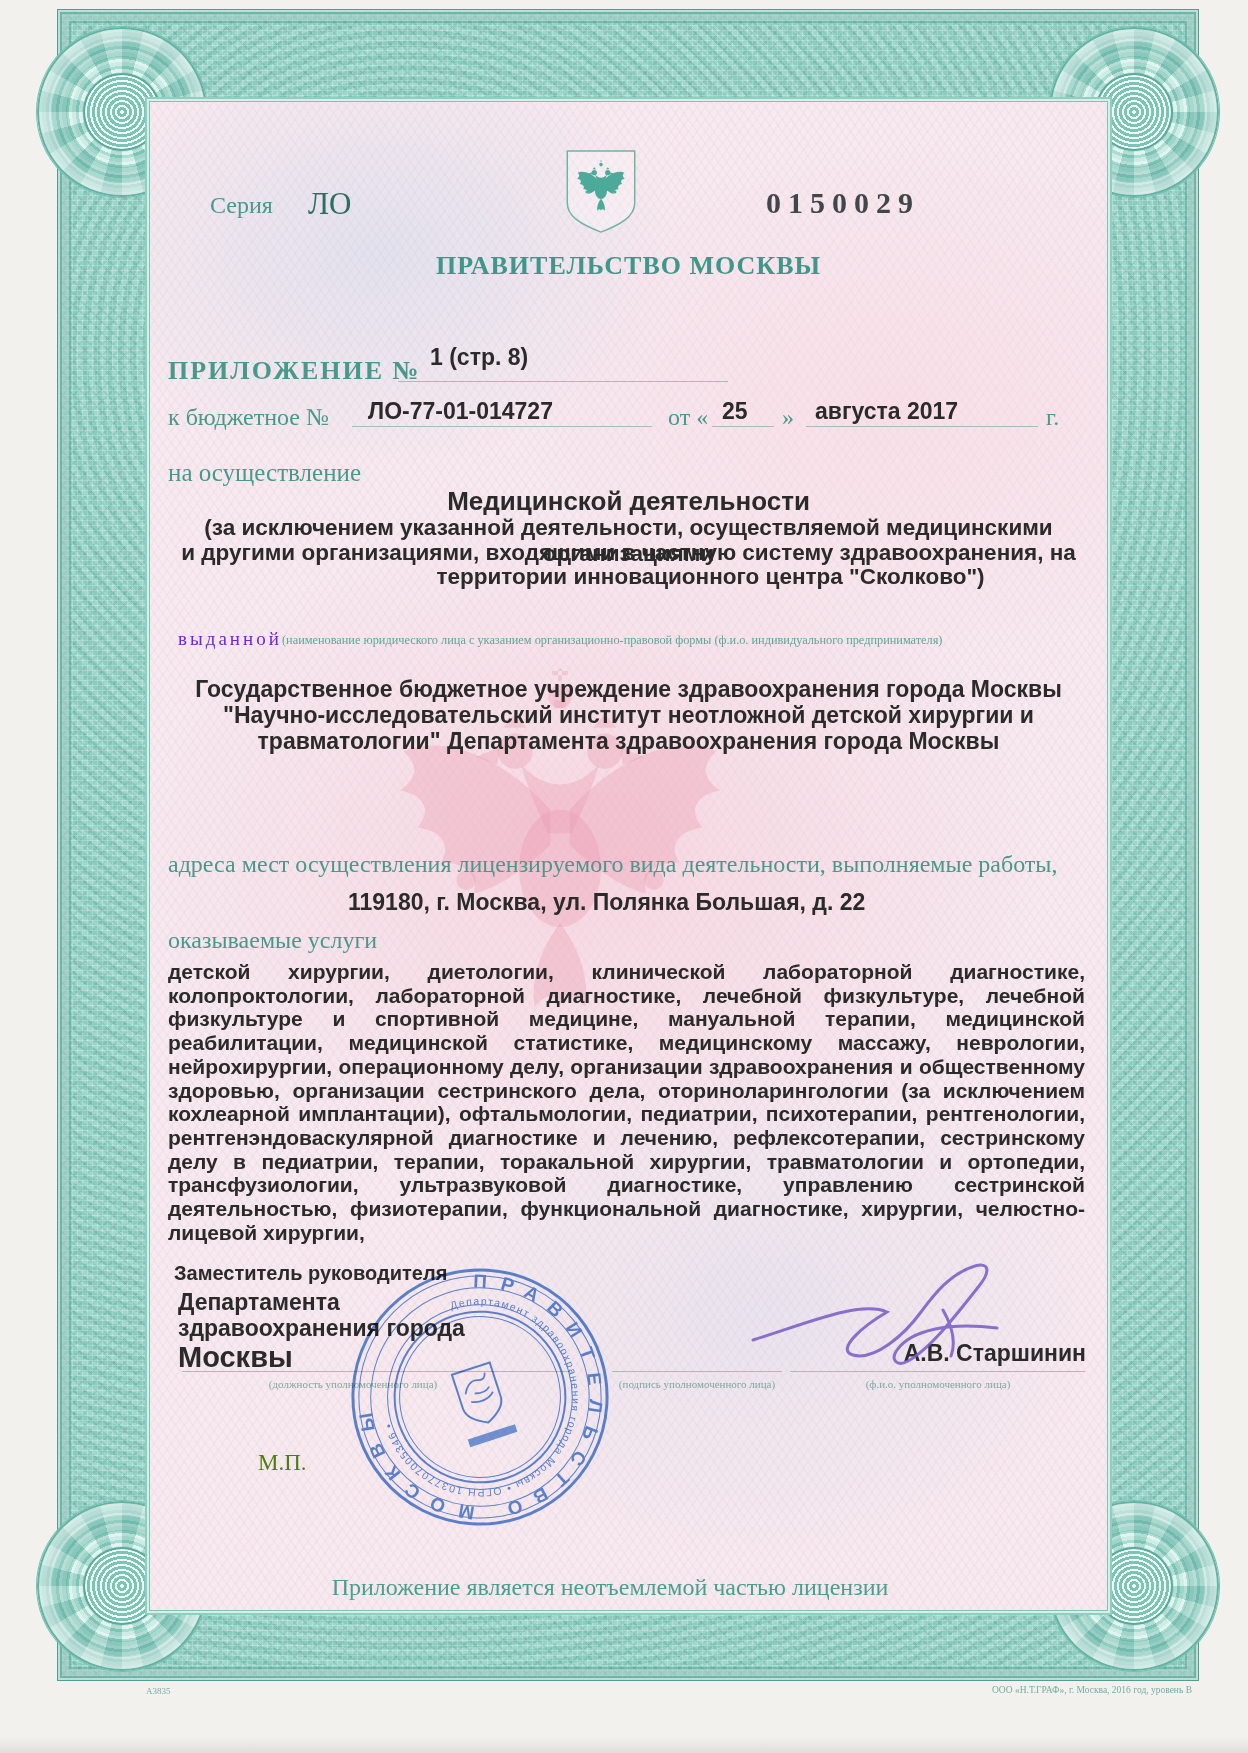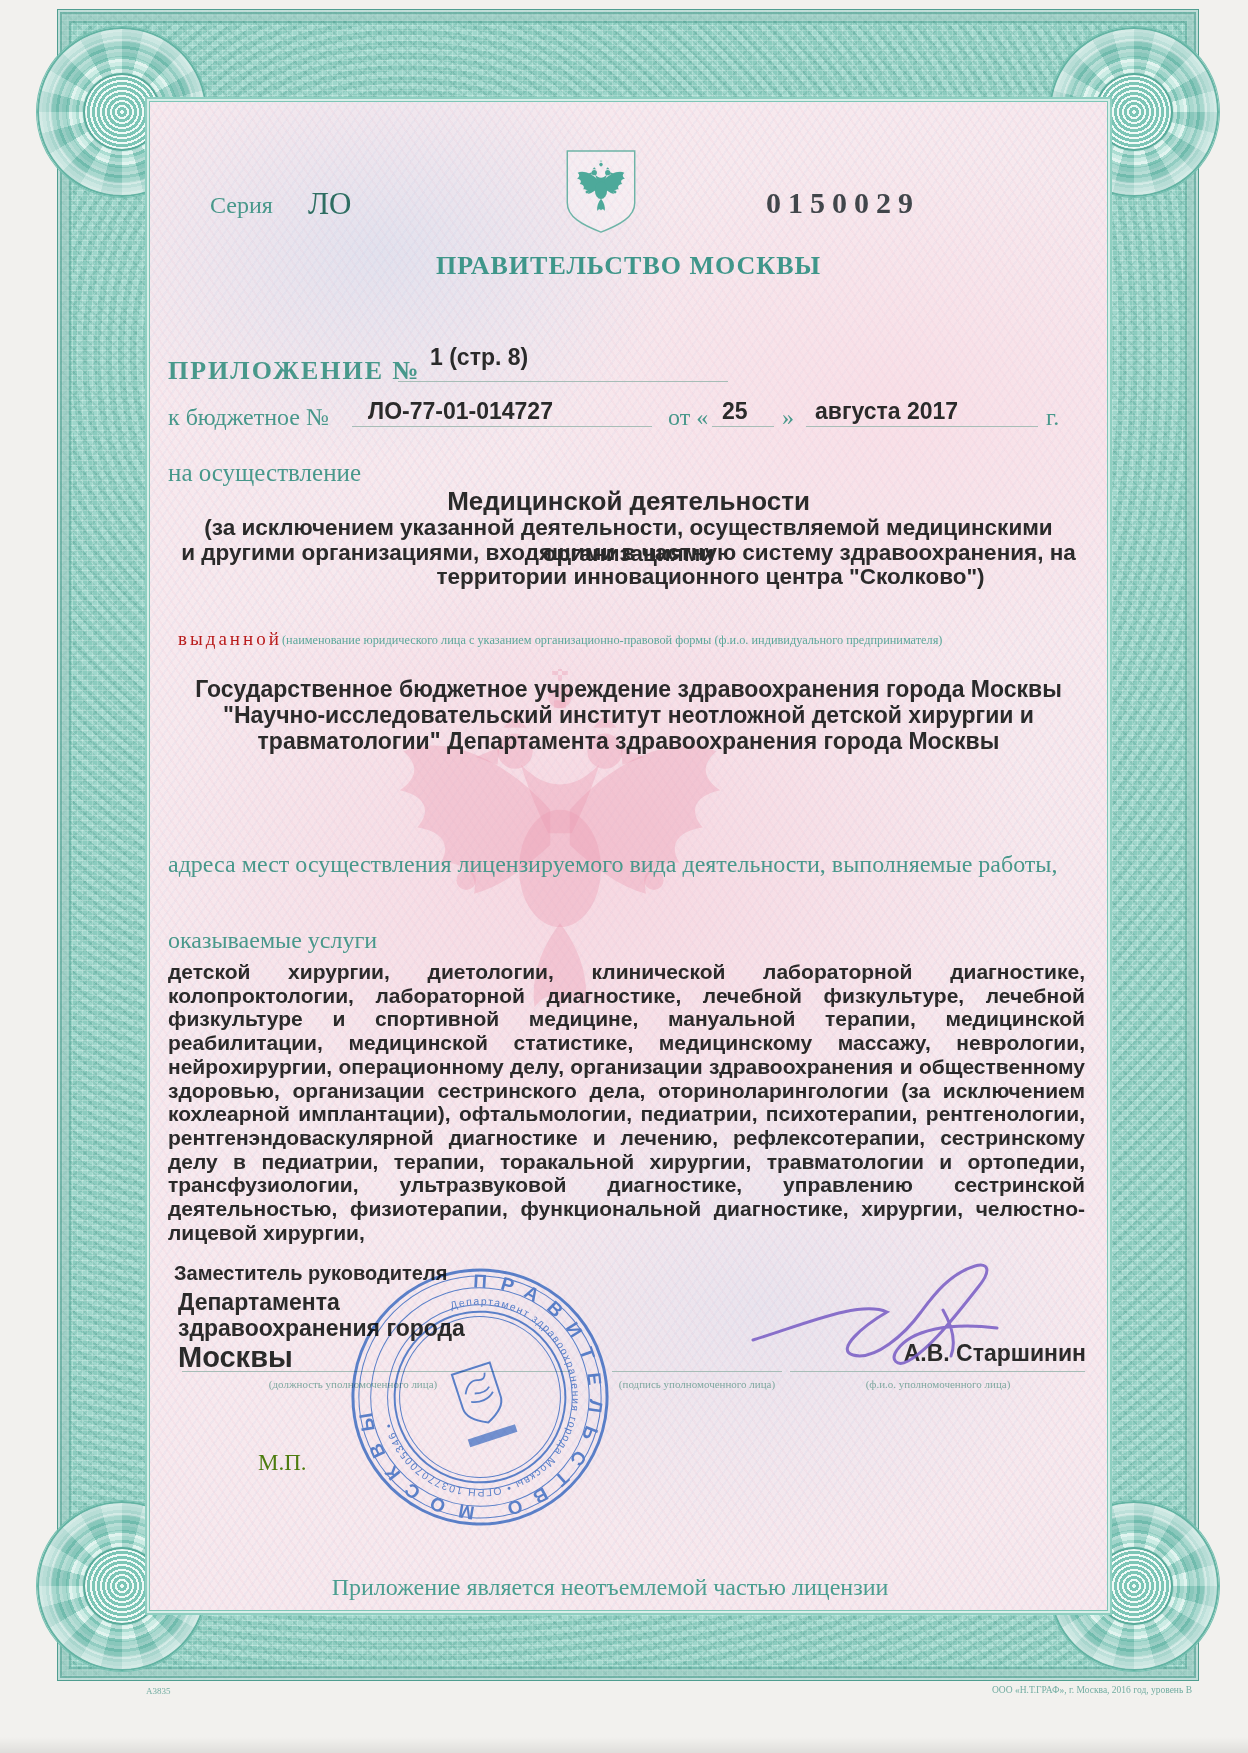--- a/index.html
+++ b/index.html
@@ -119,28 +119,29 @@
   <div class="abs filled" style="left:815px;top:398px;font-size:23px;">августа 2017</div>
   <div class="rule" style="left:806px;top:426px;width:232px;"></div>
   <div class="abs teal" style="left:1046px;top:404px;font-size:24px;">г.</div>
 
   <div class="abs teal" style="left:168px;top:459px;font-size:25px;">на осуществление</div>
   <div class="abs filled center" style="left:150px;top:486px;width:957px;font-size:26px;">Медицинской деятельности</div>
   <div class="abs filled center" style="left:150px;top:515px;width:957px;font-size:22.5px;font-weight:600;">(за исключением указанной деятельности, осуществляемой медицинскими организациями</div>
   <div class="abs filled center" style="left:150px;top:540px;width:957px;font-size:22.5px;font-weight:600;">и другими организациями, входящими в частную систему здравоохранения, на</div>
   <div class="abs filled center" style="left:150px;top:564px;width:1121px;font-size:22.5px;font-weight:600;">территории инновационного центра "Сколково")</div>
 
-  <div class="abs teal" style="left:178px;top:628px;font-size:19px;letter-spacing:3px;color:#b91c1c;">выданной</div>
+  <div class="abs teal" style="left:178px;top:628px;font-size:19px;letter-spacing:3px;color:#6d28d9;">выданной</div>
   <div class="abs teal" style="left:282px;top:633px;font-size:12.3px;color:#5aa79a;">(наименование юридического лица с указанием организационно-правовой формы (ф.и.о. индивидуального предпринимателя)</div>
   <div class="abs filled center" style="left:150px;top:676px;width:957px;font-size:23px;">Государственное бюджетное учреждение здравоохранения города Москвы</div>
   <div class="abs filled center" style="left:150px;top:702px;width:957px;font-size:23px;">"Научно-исследовательский институт неотложной детской хирургии и</div>
   <div class="abs filled center" style="left:150px;top:728px;width:957px;font-size:23px;">травматологии" Департамента здравоохранения города Москвы</div>
 
   <div class="abs teal" style="left:168px;top:851px;font-size:24px;">адреса мест осуществления лицензируемого вида деятельности, выполняемые работы,</div>
   <div class="abs teal" style="left:168px;top:879px;font-size:24px;margin-top:48px;">оказываемые услуги</div>
+  <div class="abs filled" style="left:348px;top:889px;font-size:23px;">119180, г. Москва, ул. Полянка Большая, д. 22</div>
 
   <div class="abs filled" style="left:168px;top:960px;width:917px;font-size:21px;line-height:23.7px;text-align:justify;">детской хирургии, диетологии, клинической лабораторной диагностике, колопроктологии, лабораторной диагностике, лечебной физкультуре, лечебной физкультуре и спортивной медицине, мануальной терапии, медицинской реабилитации, медицинской статистике, медицинскому массажу, неврологии, нейрохирургии, операционному делу, организации здравоохранения и общественному здоровью, организации сестринского дела, оториноларингологии (за исключением кохлеарной имплантации), офтальмологии, педиатрии, психотерапии, рентгенологии, рентгенэндоваскулярной диагностике и лечению, рефлексотерапии, сестринскому делу в педиатрии, терапии, торакальной хирургии, травматологии и ортопедии, трансфузиологии, ультразвуковой диагностике, управлению сестринской деятельностью, физиотерапии, функциональной диагностике, хирургии, челюстно-лицевой хирургии,</div>
 
   <div class="abs filled" style="left:174px;top:1262px;font-size:20px;text-align:center;">Заместитель руководителя</div>
   <div class="abs filled" style="left:178px;top:1289px;font-size:23px;">Департамента</div>
   <div class="abs filled" style="left:178px;top:1315px;font-size:23px;">здравоохранения города</div>
   <div class="abs filled" style="left:178px;top:1341px;font-size:29px;">Москвы</div>
   <div class="abs filled" style="left:880px;top:1340px;width:206px;font-size:23px;text-align:right;">А.В. Старшинин</div>
 
   <svg class="abs" style="left:735px;top:1262px" width="310" height="115" viewBox="0 0 310 115">

